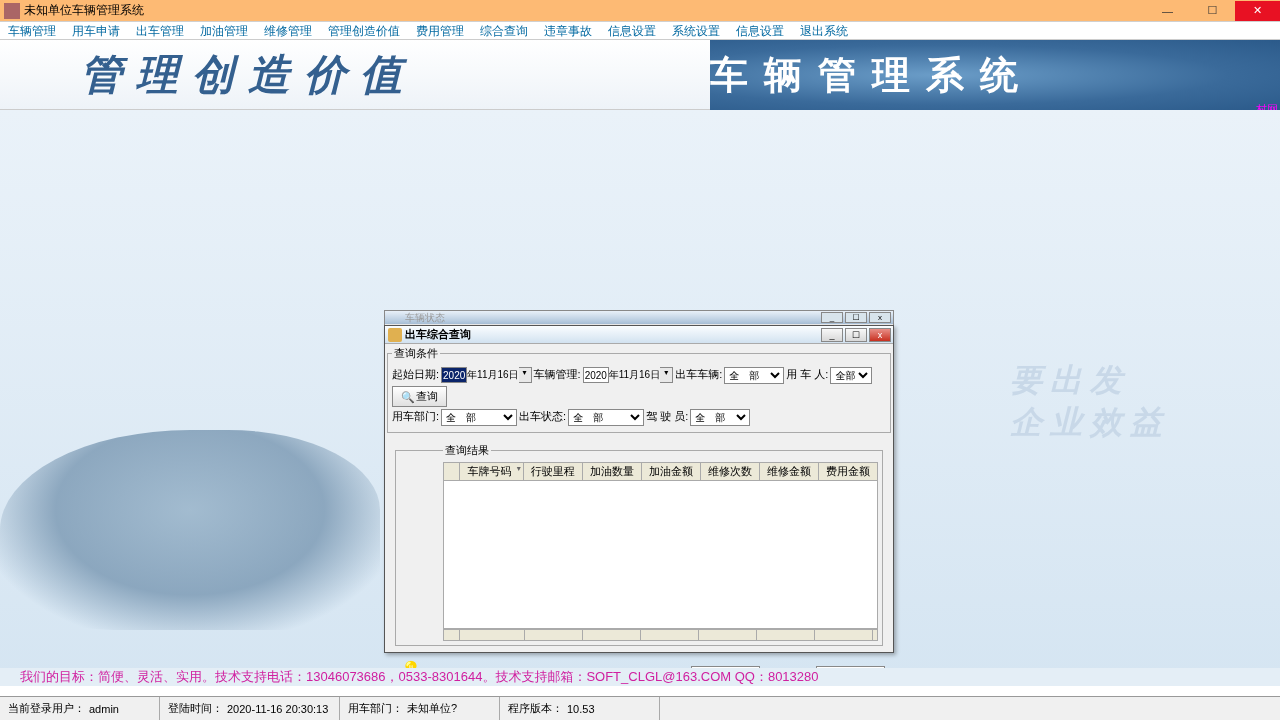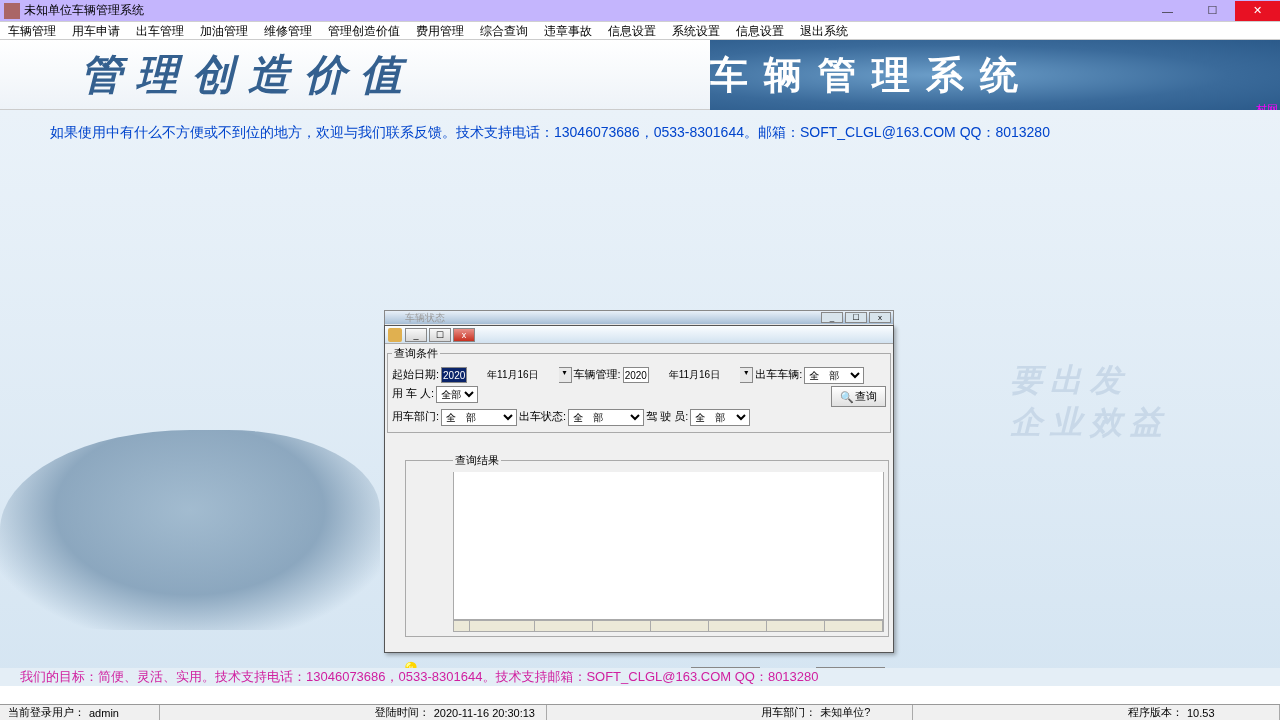--- a/index.html
+++ b/index.html
@@ -1,45 +1,45 @@
 <!DOCTYPE html>
 <html><head>
 <meta charset="utf-8">
 <style>
 * { margin:0; padding:0; box-sizing:border-box; font-family:"SimSun","宋体",sans-serif; }
 body { width:1280px; height:720px; overflow:hidden; background:#fff; position:relative; }
 
 
-.titlebar { height:22px; background:#c4b5fd; display:flex; align-items:center; border-bottom:1px solid #d0d0d0; }
+.titlebar { height:22px; background:#fdba74; display:flex; align-items:center; border-bottom:1px solid #d0d0d0; }
 .titlebar .icon { width:16px; height:16px; margin:0 4px; background:#a66; }
 .titlebar .title { font-size:12px; color:#000; flex:1; }
 .titlebar .winbtns { display:flex; }
 .titlebar .winbtns div { width:45px; height:20px; display:flex; align-items:center; justify-content:center; font-size:11px; color:#333; }
 .titlebar .winbtns .close { background:#e81123; color:#fff; }
 
 
 .menubar { height:18px; background:#fff; display:flex; border-bottom:1px solid #ccc; }
-.menubar .mi { padding:1px 8px; font-size:12px; color:#000000; }
+.menubar .mi { padding:1px 8px; font-size:12px; color:#0369a1; }
 
 
 .banner { height:70px; background:linear-gradient(#fff,#eef3f8); display:flex; align-items:center; position:relative; border-bottom:1px solid #ccc; }
 .banner .left { font-size:42px; letter-spacing:14px; font-weight:bold; color:#34608f; margin-left:80px; font-style:italic; font-family:"KaiTi","SimHei",serif; }
 .banner .right { position:absolute; right:0; top:0; height:70px; width:570px; background:radial-gradient(ellipse at 40% 50%, #6b9dc8 0%, #3a6a9a 60%, #2b5a8a 100%); display:flex; align-items:center; justify-content:flex-start; }
 .banner .right span { font-size:38px; letter-spacing:16px; color:#fff; font-weight:bold; font-family:"KaiTi","SimHei",serif; }
 .banner .corner { position:absolute; right:2px; bottom:-8px; font-size:11px; color:#f0f; }
 
 
 .main { position:absolute; top:110px; left:0; right:0; bottom:36px; background:linear-gradient(#eaf2f9,#d5e5f2); overflow:hidden; }
 .notice { font-size:14px; color:#0044cc; padding:14px 50px; }
 .bgtext { position:absolute; right:110px; top:250px; font-size:32px; font-weight:bold; color:#c8d8e8; letter-spacing:8px; font-style:italic; font-family:"SimHei",sans-serif; text-align:left; line-height:1.3; }
 .car { position:absolute; left:0; top:320px; width:380px; height:200px; background:radial-gradient(ellipse at 50% 40%, #8aa8c0 0%, #6a8ba8 50%, transparent 80%); border-radius:50% 40% 20% 30%; opacity:.7; }
 
 
 .goal { position:absolute; bottom:34px; left:0; right:0; height:18px; font-size:13px; color:#d020a0; padding-left:20px; background:#e4eef6; }
-.status { position:absolute; bottom:0; left:0; right:0; height:16px; background:#f0f0f0; border-top:1px solid #999; display:flex; font-size:11px;justify-content:space-between; }
+.status { position:absolute; bottom:0; left:0; right:0; height:24px; background:#f0f0f0; border-top:1px solid #999; display:flex; font-size:11px; }
 .status .cell { border-right:1px solid #aaa; padding:2px 8px; display:flex; align-items:center; }
 .status .cell .lbl { margin-right:4px; }
 
 
 .backwin { position:absolute; left:384px; top:200px; width:510px; height:340px; background:#f0f0f0; border:1px solid #888; }
 .backwin .tb { height:13px; background:linear-gradient(#e8f0f8,#a8c0d8); display:flex; align-items:center; justify-content:flex-end; }
 .backwin .tb .b { width:22px; height:11px; background:#d8e4ec; border:1px solid #888; margin-right:2px; font-size:8px; text-align:center; }
 .backwin .tb .t { flex:1; font-size:10px; color:#999; padding-left:20px; }
 
 
@@ -48,30 +48,30 @@
 .dlg .tb .ico { width:14px; height:14px; margin:0 3px; background:#e0b050; border-radius:2px; }
 .dlg .tb .t { flex:1; font-size:11px; font-weight:bold; }
 .dlg .tb .b { width:22px; height:14px; background:linear-gradient(#f8f8f8,#d8d8d8); border:1px solid #888; margin-right:2px; font-size:9px; text-align:center; line-height:12px; }
 .dlg .tb .bx { background:linear-gradient(#e89088,#c83020); color:#fff; }
 
 .dlg .body { padding:0; }
 .dlg fieldset { border:1px solid #aaa; margin:2px; padding:4px; }
 .dlg legend { font-size:11px; padding:0 2px; }
 .dlg .row { display:flex; align-items:flex-start; gap:2px; flex-wrap:wrap; margin:2px 0; }
 .dlg label { font-size:11px; white-space:nowrap; }
-.dlg .datefield { display:flex; align-items:center;gap:20px; }
+.dlg .datefield { display:flex; align-items:center; }
 .dlg .datefield input { width:26px; height:16px; font-size:10px; border:1px solid #888; background:#fff; padding:0 1px; }
 .dlg .datefield input.sel { background:#0a246a; color:#fff; }
 .dlg .datefield span { font-size:10px; }
 .dlg .datefield .dd { width:13px; height:16px; background:#e8e8e8; border:1px solid #888; border-left:none; font-size:8px; text-align:center; }
 .dlg select { height:17px; font-size:10px; border:1px solid #888; background:#fff; }
 .dlg .btn { height:21px; padding:0 8px; background:linear-gradient(#fff,#e0e0e0); border:1px solid #888; font-size:11px; display:flex; align-items:center; gap:3px; }
 .dlg .btn .bi { width:12px; height:12px; }
 
-.dlg .results { margin:20px;padding-left:47px; }
+.dlg .results { margin:10px;padding-left:47px; }
 .dlg table { width:100%; border-collapse:collapse; font-size:11px; }
 .dlg th { background:#ece9d8; border:1px solid #aaa; padding:1px 2px; font-weight:normal; height:16px; }
 .dlg th.first { width:16px; }
 .dlg th .dd { float:right; font-size:8px; color:#666; }
 .dlg .gridarea { height:148px; background:#fff; border:1px solid #aaa; border-top:none; }
 .dlg .sumrow { height:12px; background:#ece9d8; border:1px solid #aaa; display:flex; }
 .dlg .sumrow div { border-right:1px solid #aaa; height:100%; }
 
 .dlg .footer { display:flex; align-items:center; padding:4px 8px; gap:8px; }
 .dlg .footer .tip { width:36px; text-align:center; font-size:9px; }
@@ -111,39 +111,39 @@
 
 <div class="banner">
   <div class="left">管理创造价值</div>
   <div class="right">
       <span>车辆管理系统</span>
     </div>
   <div class="corner">村网</div>
 </div>
 
 <div class="main">
-  <div class="notice">如果使用中有什么不方便或不到位的地方，欢迎与我们联系反馈。技术支持电话：13046073686，0533-8301644。邮箱：SOFT_CLGL@163.COM QQ：8013280</div>
   <div class="car"></div>
   <div class="bgtext">
     <div>要出发</div>
     <div>企业效益</div>
   </div>
 
   <div class="backwin">
     <div class="tb">
       <div class="t">车辆状态</div>
       <div class="b">_</div>
       <div class="b">☐</div>
       <div class="b">x</div>
     </div>
   </div>
 
   <div class="dlg">
     <div class="tb">
       <div class="ico"></div>
+      <div class="t">出车综合查询</div>
       <div class="b">_</div>
       <div class="b">☐</div>
       <div class="b bx">x</div>
     </div>
     <div class="body">
       <fieldset>
         <legend>查询条件</legend>
         <div class="row">
           <label>起始日期:</label>
           <div class="datefield">
@@ -171,20 +171,34 @@
           <label>用车部门:</label>
           <select style="width:76px"><option>全　部</option></select>
           <label>出车状态:</label>
           <select style="width:76px"><option>全　部</option></select>
           <label>驾 驶 员:</label>
           <select style="width:60px"><option>全　部</option></select>
         </div>
       </fieldset>
       <fieldset class="results">
         <legend>查询结果</legend>
+        <table>
+          <tbody>
+              <tr>
+            <th class="first"></th>
+            <th><span>车牌号码</span><span class="dd">▾</span></th>
+            <th>行驶里程</th>
+            <th>加油数量</th>
+            <th>加油金额</th>
+            <th>维修次数</th>
+            <th>维修金额</th>
+            <th>费用金额</th>
+          </tr>
+        </tbody>
+          </table>
         <div class="gridarea"></div>
         <div class="sumrow">
           <div style="width:16px"></div>
             <div style="width:65px"></div>
             <div style="width:58px"></div>
             <div style="width:58px"></div>
             <div style="width:58px"></div>
             <div style="width:58px"></div>
             <div style="width:58px"></div>
             <div style="width:58px"></div>

